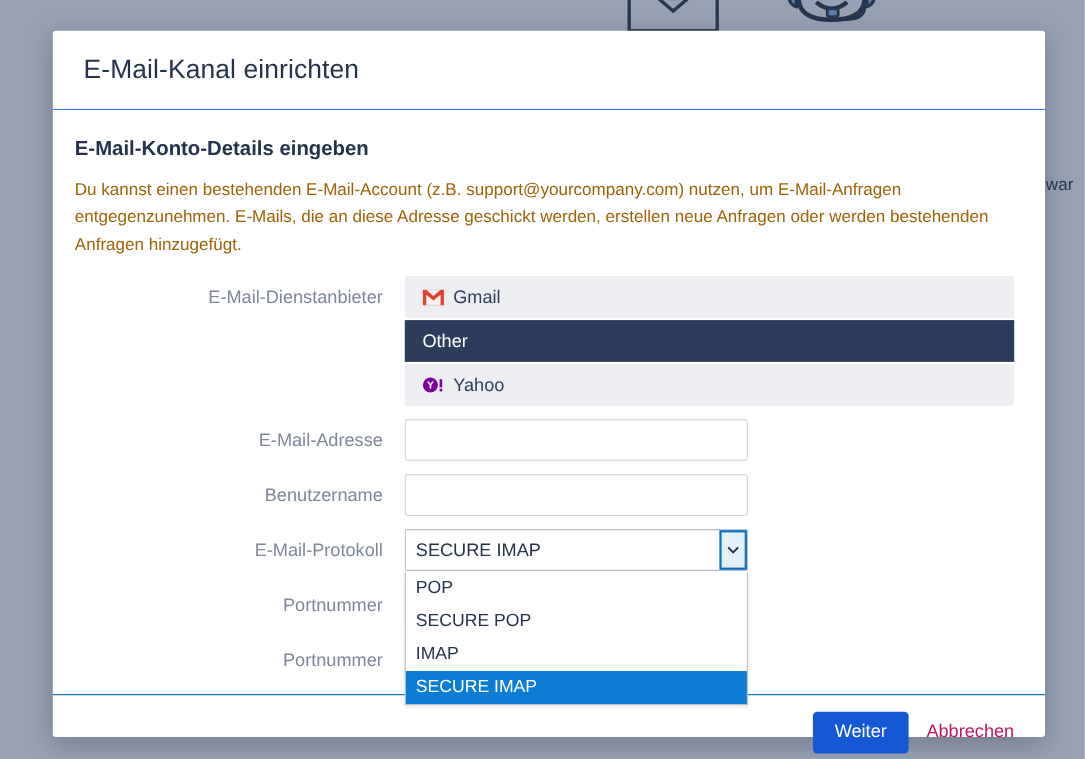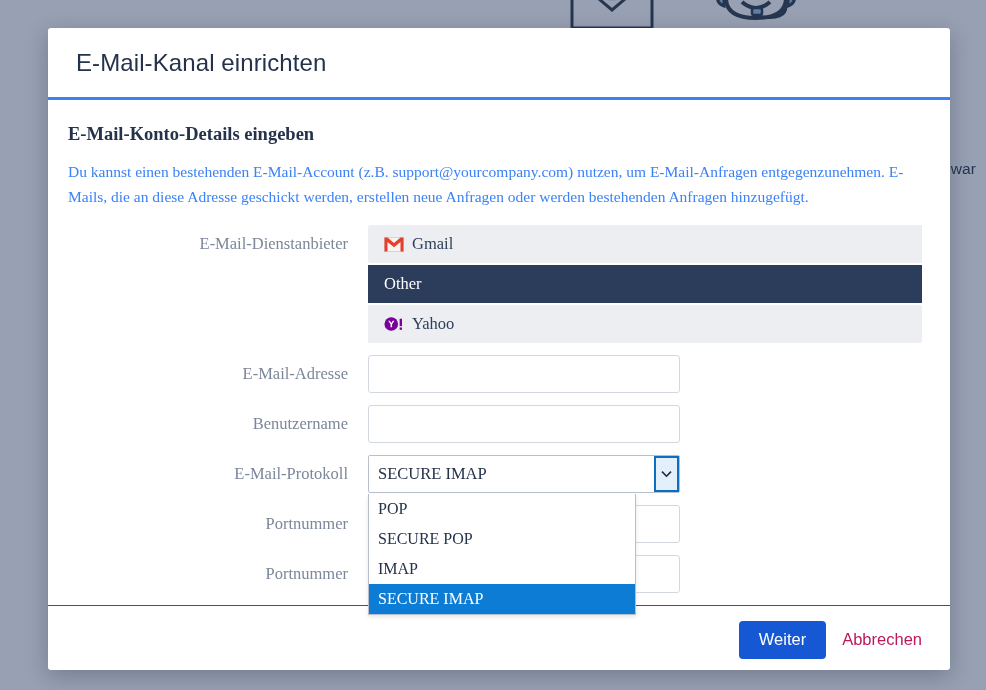--- a/index.html
+++ b/index.html
@@ -50,50 +50,49 @@
     background: #ffffff;
     border-radius: 3px;
     box-shadow: 0 6px 22px rgba(20,30,50,.28);
     display: flex;
     flex-direction: column;
   }
 
   #modal-header {
     height: 72px;
     flex: 0 0 72px;
-    border-bottom: 3px solid #3b82f6;
+    border-bottom: 1px solid #3b82f6;
     display: flex;
     align-items: center;
     padding: 0 28px;
     box-sizing: border-box;
   }
   #modal-title {
     font-size: 24px;
     color: #25324b;
     letter-spacing: .1px;
   }
 
   #modal-body {
     flex: 1 1 auto;
     padding: 24px 28px 0 20px;
     box-sizing: border-box;
     position: relative;
-    font-family: Liberation Serif, serif;
   }
 
   #section-heading {
     font-size: 18.5px;
     color: #25324b;
     margin: 0 0 14px 0;
     padding-left: 0;
   }
   #intro-text {
     font-size: 15.5px;
     line-height: 25px;
-    color: #3b82f6;
+    color: #a16207;
     margin: 0 0 16px 0;
     max-width: 848px;
   }
 
   
   .form-row {
     display: flex;
     align-items: flex-start;
     margin-bottom: 12px;
     position: relative;
@@ -190,21 +189,21 @@
     box-sizing: border-box;
     display: flex;
     align-items: center;
     justify-content: center;
     cursor: pointer;
   }
   #select-dropdown {
     position: absolute;
     left: 0;
     top: 39px;
-    width: 268px;
+    width: 312px;
     background: #ffffff;
     border: 1px solid #b9c0cc;
     border-top: none;
     box-sizing: border-box;
     z-index: 20;
     box-shadow: 0 2px 4px rgba(0,0,0,.10);
   }
   .dropdown-option {
     height: 30px;
     line-height: 30px;

